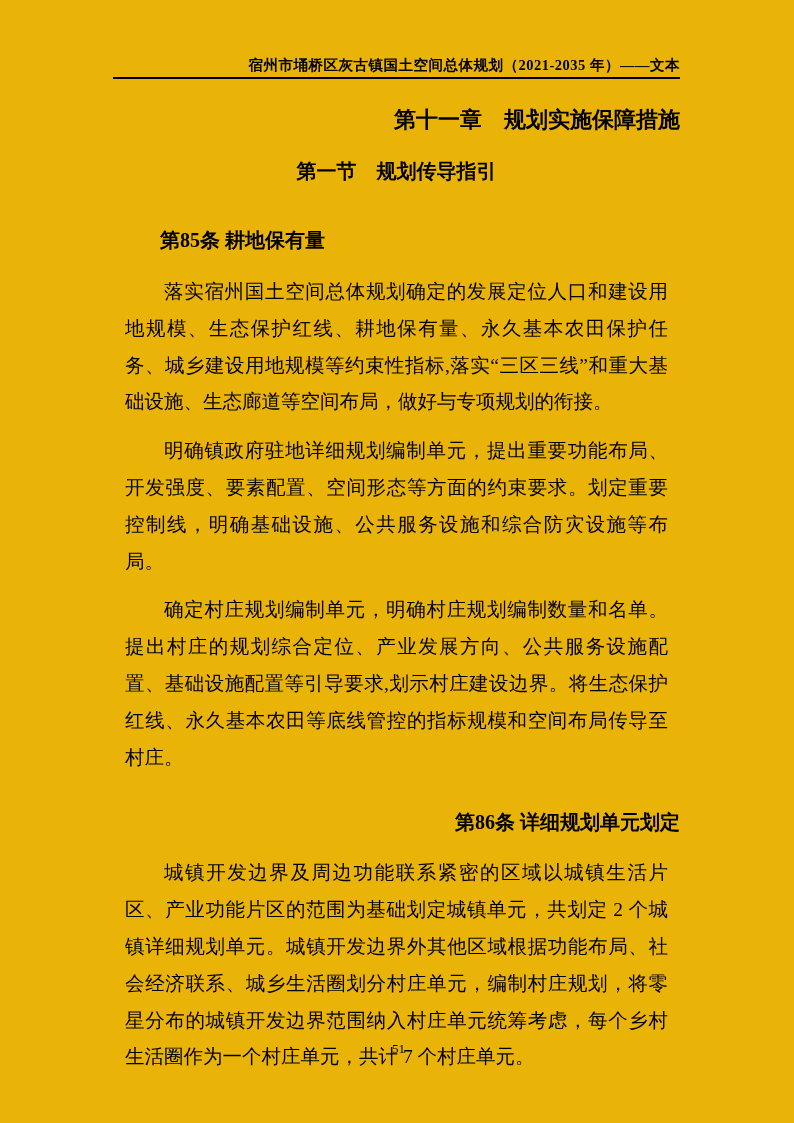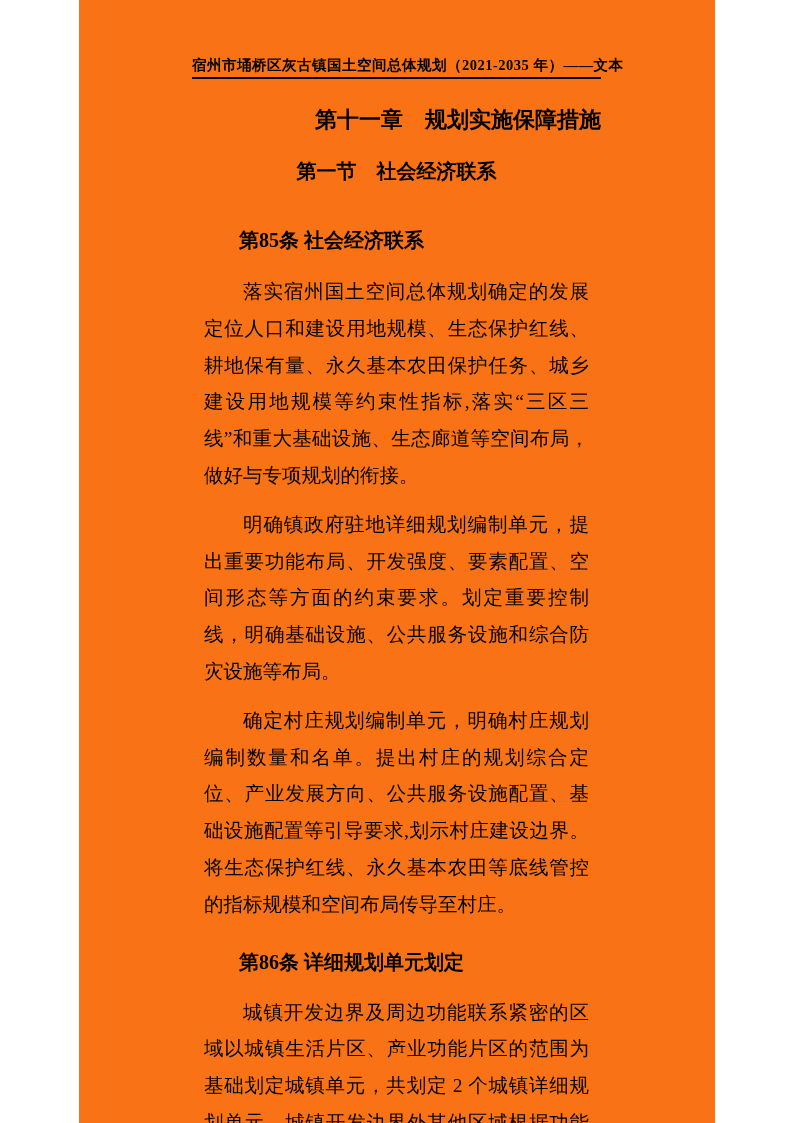--- a/index.html
+++ b/index.html
@@ -2,24 +2,24 @@
 <html><head>
 <meta charset="utf-8">
 <style>
   html, body {
     margin: 0;
     padding: 0;
     background: #ffffff;
   }
   .page {
     position: relative;
-    width: 636px;
+    width: 794px;
     height: 1123px;
     margin: 0 auto;
-    background: #f97316;
+    background: #eab308;
     box-sizing: border-box;
     padding: 0 114px 0 113px;
     color: #000000;
     font-family: "Liberation Serif", "DejaVu Serif", serif;
     overflow: hidden;
   }
   .doc-header {
     padding-top: 57px;
     text-align: right;
     font-size: 14.5px;
@@ -53,21 +53,22 @@
     margin: 0;
     font-size: 20px;
     line-height: 28px;
     font-weight: bold;
     text-indent: 2.35em;
   }
   .article-heading.first {
     margin-top: 41px;
   }
   .article-heading.second {
-    margin-top: 24px;
+    margin-top: 32px;
+    text-align: right;
   }
   .para {
     margin: 12px;
     font-size: 19.5px;
     line-height: 36.8px;
     text-align: justify;
     word-break: break-all;
     text-indent: 2em;
   }
   .para.p1 { margin-top: 20px; }
@@ -89,23 +90,23 @@
 <body>
 
 <div class="page">
 
   <div class="doc-header">宿州市埇桥区灰古镇国土空间总体规划（2021-2035 年）——文本</div>
 
   <hr class="header-rule">
 
   <h1 class="chapter-title">第十一章　规划实施保障措施</h1>
 
-  <h2 class="section-title">第一节　社会经济联系</h2>
+  <h2 class="section-title">第一节　规划传导指引</h2>
 
-  <h3 class="article-heading first">第85条 社会经济联系</h3>
+  <h3 class="article-heading first">第85条 耕地保有量</h3>
 
   <p class="para p1">落实宿州国土空间总体规划确定的发展定位人口和建设用地规模、生态保护红线、耕地保有量、永久基本农田保护任务、城乡建设用地规模等约束性指标,落实“三区三线”和重大基础设施、生态廊道等空间布局，做好与专项规划的衔接。</p>
 
   <p class="para p3">明确镇政府驻地详细规划编制单元，提出重要功能布局、开发强度、要素配置、空间形态等方面的约束要求。划定重要控制线，明确基础设施、公共服务设施和综合防灾设施等布局。</p>
 
   <p class="para p2">确定村庄规划编制单元，明确村庄规划编制数量和名单。提出村庄的规划综合定位、产业发展方向、公共服务设施配置、基础设施配置等引导要求,划示村庄建设边界。将生态保护红线、永久基本农田等底线管控的指标规模和空间布局传导至村庄。</p>
 
   <h3 class="article-heading second">第86条 详细规划单元划定</h3>
 
   <p class="para p4">城镇开发边界及周边功能联系紧密的区域以城镇生活片区、产业功能片区的范围为基础划定城镇单元，共划定 2 个城镇详细规划单元。城镇开发边界外其他区域根据功能布局、社会经济联系、城乡生活圈划分村庄单元，编制村庄规划，将零星分布的城镇开发边界范围纳入村庄单元统筹考虑，每个乡村生活圈作为一个村庄单元，共计 7 个村庄单元。</p>

